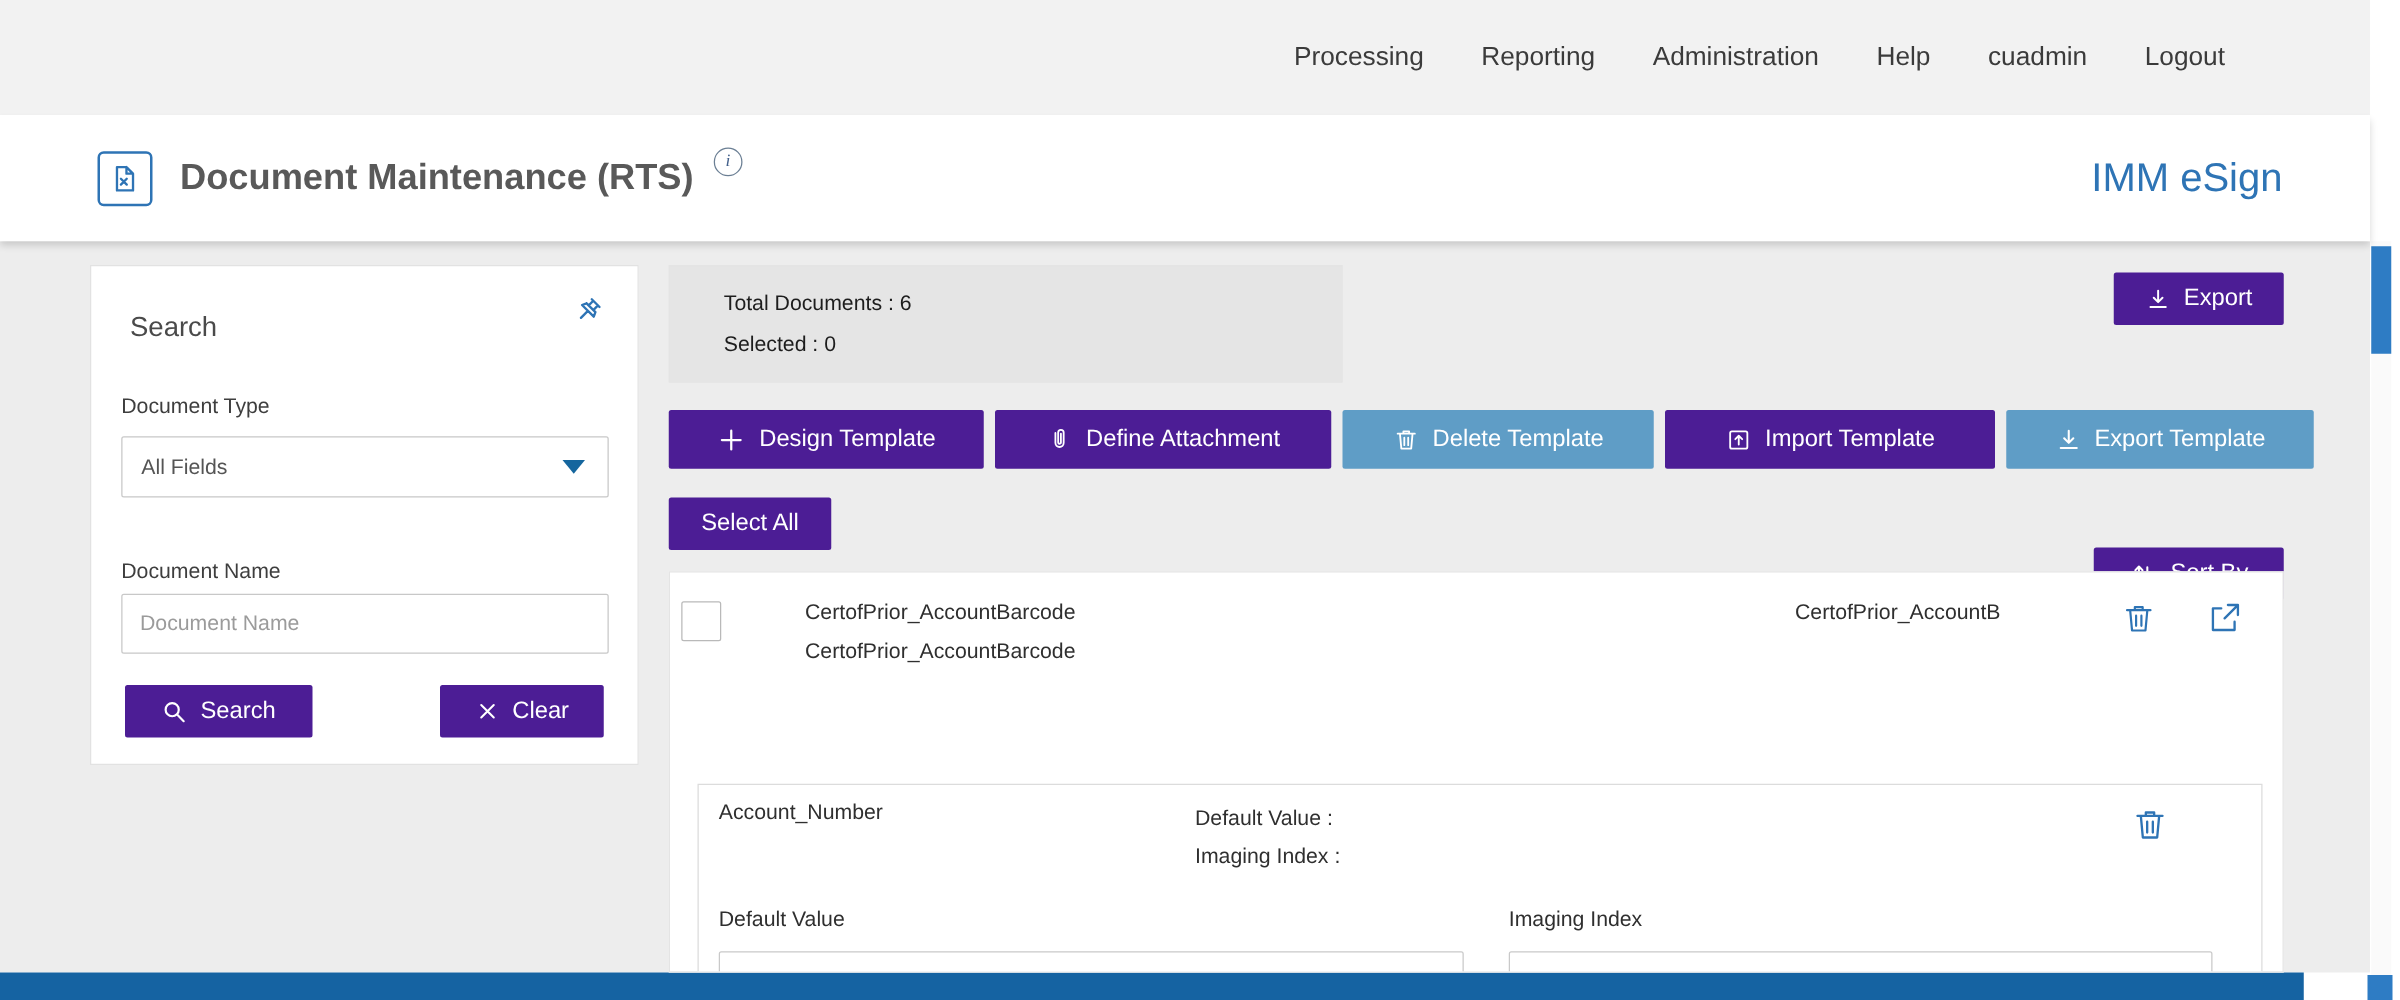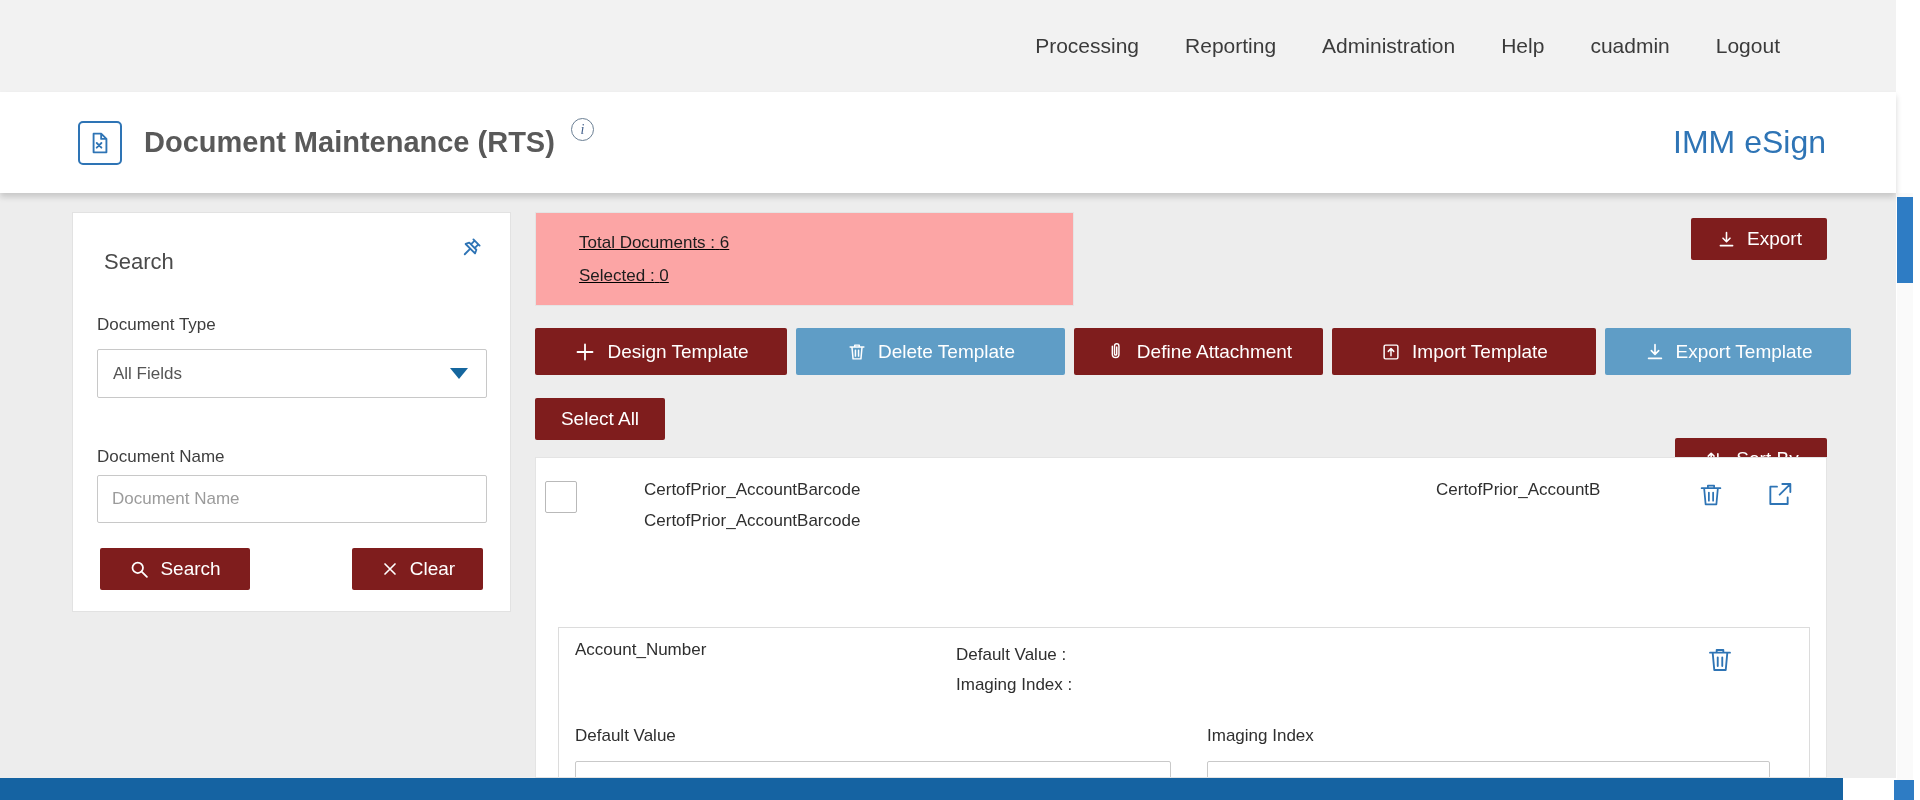--- a/index.html
+++ b/index.html
@@ -41,31 +41,31 @@
                 padding:0 18px 0 15px; cursor:pointer; }
   .select-value { font-size:17px; color:#555; flex:1; }
   .caret-down { width:0; height:0; border-left:9px solid transparent; border-right:9px solid transparent;
                 border-top:11px solid #15669e; }
   .text-input { position:absolute; left:24px; top:262px; width:390px; height:48px; border:1px solid #c8c8c8;
                 border-radius:2px; font-size:17px; color:#333; padding:0 14px;
                 font-family:"Liberation Sans", sans-serif; outline:none; }
   .text-input::placeholder { color:#9b9b9b; }
 
   
-  .btn { display:flex; align-items:center; justify-content:center; gap:10px; background:#7f1d1d;
+  .btn { display:flex; align-items:center; justify-content:center; gap:10px; background:#4c1d95;
          color:#fff; cursor:pointer; font-size:19px; border:none; border-radius:2px;
          font-family:"Liberation Sans", sans-serif; white-space:nowrap; }
   .btn.disabled { background:#5f9dc6; }
   .btn svg { flex:none; }
   .btn-search { position:absolute; left:27px; top:335px; width:150px; height:42px; }
   .btn-clear  { position:absolute; left:279px; top:335px; width:131px; height:42px; }
 
   
-  .summary-box { position:absolute; left:535px; top:212px; width:539px; height:94px; background:#fca5a5;
-                 border:1px solid #e4e4e4; padding:20px 0 0 43px; z-index:2;text-decoration:underline; }
+  .summary-box { position:absolute; left:535px; top:212px; width:539px; height:94px; background:#e5e5e5;
+                 border:1px solid #e4e4e4; padding:20px 0 0 43px; z-index:2; }
   .summary-line { font-size:17px; color:#1d1d1d; margin-bottom:13px; }
   .export-btn { position:absolute; left:1691px; top:218px; width:136px; height:42px; }
 
   
   .toolbar { position:absolute; left:535px; top:328px; height:47px; display:flex; gap:9px; z-index:2; }
   .toolbar .tb { height:47px; }
   .toolbar .tb:nth-child(1){ width:252px; }
   .toolbar .tb:nth-child(2){ width:269px; }
   .toolbar .tb:nth-child(3){ width:249px; }
   .toolbar .tb:nth-child(4){ width:264px; }
@@ -199,33 +199,33 @@
 
   <div class="toolbar">
     <button class="btn tb">
       <svg viewBox="0 0 24 24" width="24" height="24">
         <g fill="none" stroke="#fff" stroke-width="1.8" stroke-linecap="round">
             <path d="M12 4.5 v15 M4.5 12 h15"></path>
           </g>
       </svg>
       <span>Design Template</span>
     </button>
+    <button class="btn tb">
+      <svg viewBox="0 0 24 24" width="22" height="22">
+        <path d="M8 5.8 v8.7 a3.6 3.6 0 0 0 7.2 0 V5.5 a2.4 2.4 0 0 0 -4.8 0 v8.6 a1.2 1.2 0 0 0 2.4 0 V6.5" fill="none" stroke="#fff" stroke-width="1.6" stroke-linecap="round"></path>
+      </svg>
+      <span>Define Attachment</span>
+    </button>
     <button class="btn tb disabled">
       <svg viewBox="0 0 24 24" width="22" height="22">
         <g fill="none" stroke="#fff" stroke-width="1.6" stroke-linecap="round" stroke-linejoin="round">
           <path d="M4.5 6.5 h15 M9.5 6.5 V4.5 h5 v2 M6.5 6.5 l1.2 13 h8.6 l1.2-13 M10.3 10 v6.5 M13.7 10 v6.5"></path>
         </g>
       </svg>
       <span>Delete Template</span>
-    </button>
-    <button class="btn tb">
-      <svg viewBox="0 0 24 24" width="22" height="22">
-        <path d="M8 5.8 v8.7 a3.6 3.6 0 0 0 7.2 0 V5.5 a2.4 2.4 0 0 0 -4.8 0 v8.6 a1.2 1.2 0 0 0 2.4 0 V6.5" fill="none" stroke="#fff" stroke-width="1.6" stroke-linecap="round"></path>
-      </svg>
-      <span>Define Attachment</span>
     </button>
     <button class="btn tb">
       <svg viewBox="0 0 24 24" width="22" height="22">
         <g fill="none" stroke="#fff" stroke-width="1.6" stroke-linecap="round" stroke-linejoin="round">
           <rect x="4.5" y="4.5" width="15" height="15" rx="1.5"></rect>
           <path d="M12 16 V8.5 M9 11.3 l3-3 3 3"></path>
         </g>
       </svg>
       <span>Import Template</span>
     </button>

